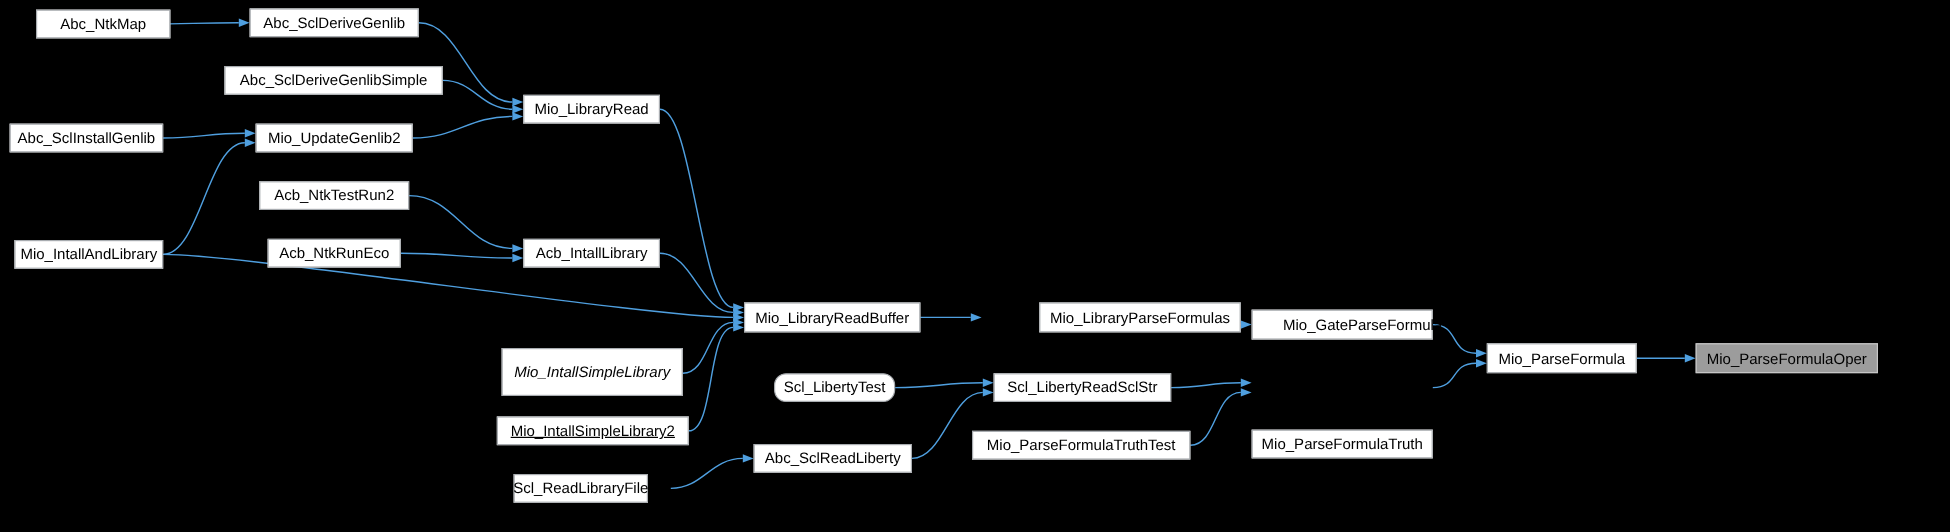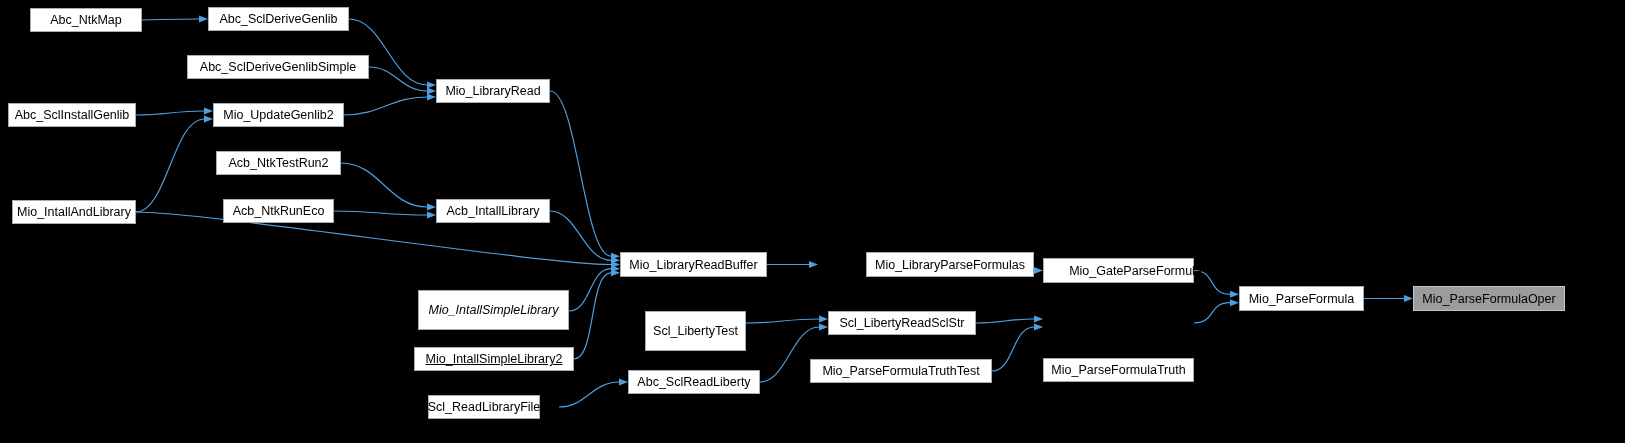--- a/index.html
+++ b/index.html
@@ -93,21 +93,21 @@
     <div class="node" style="left: 436px; top: 79px; width: 114px; height: 24px;">Mio_LibraryRead</div>
     <div class="node" style="left: 216px; top: 151px; width: 125px; height: 24px;">Acb_NtkTestRun2</div>
     <div class="node" style="left: 223px; top: 199px; width: 111px; height: 24px;">Acb_NtkRunEco</div>
     <div class="node" style="left: 12px; top: 200px; width: 124px; height: 24px;">Mio_IntallAndLibrary</div>
     <div class="node" style="left: 436px; top: 199px; width: 114px; height: 24px;">Acb_IntallLibrary</div>
     <div class="node" style="left: 620px; top: 252px; width: 147px; height: 25px; text-align: right;">Mio_LibraryReadBuffer</div>
     <div class="node" style="left: 418px; top: 290px; width: 151px; height: 40px; font-style: italic;">Mio_IntallSimpleLibrary</div>
     <div class="node" style="left: 414px; top: 347px; width: 160px; height: 24px; text-decoration: underline;">Mio_IntallSimpleLibrary2</div>
     <div class="node" style="left: 428px; top: 395px; width: 112px; height: 24px;">Scl_ReadLibraryFile</div>
     <div class="node" style="left: 818px; top: 252px; width: 168px; height: 25px; margin-left: 48px;">Mio_LibraryParseFormulas</div>
-    <div class="node" style="left: 645px; top: 311px; width: 101px; height: 40px;">Scl_LibertyTest</div>
+    <div class="node" style="left: 645px; top: 311px; width: 101px; height: 24px; border-radius: 10px;">Scl_LibertyTest</div>
     <div class="node" style="left: 828px; top: 311px; width: 148px; height: 24px;">Scl_LibertyReadSclStr</div>
     <div class="node" style="left: 628px; top: 370px; width: 132px; height: 24px;">Abc_SclReadLiberty</div>
     <div class="node" style="left: 810px; top: 359px; width: 182px; height: 24px;">Mio_ParseFormulaTruthTest</div>
     <div class="node" style="left: 1043px; top: 258px; width: 151px; height: 25px; padding-left: 34px;">Mio_GateParseFormula</div>
     <div class="node" style="left: 1043px; top: 311px; width: 151px; height: 24px; margin-top: 47px;">Mio_ParseFormulaTruth</div>
     <div class="node" style="left: 1239px; top: 286px; width: 125px; height: 25px;">Mio_ParseFormula</div>
     <div class="node highlight" style="left: 1413px; top: 286px; width: 152px; height: 25px;">Mio_ParseFormulaOper</div>
   </div>
 
 </body></html>

